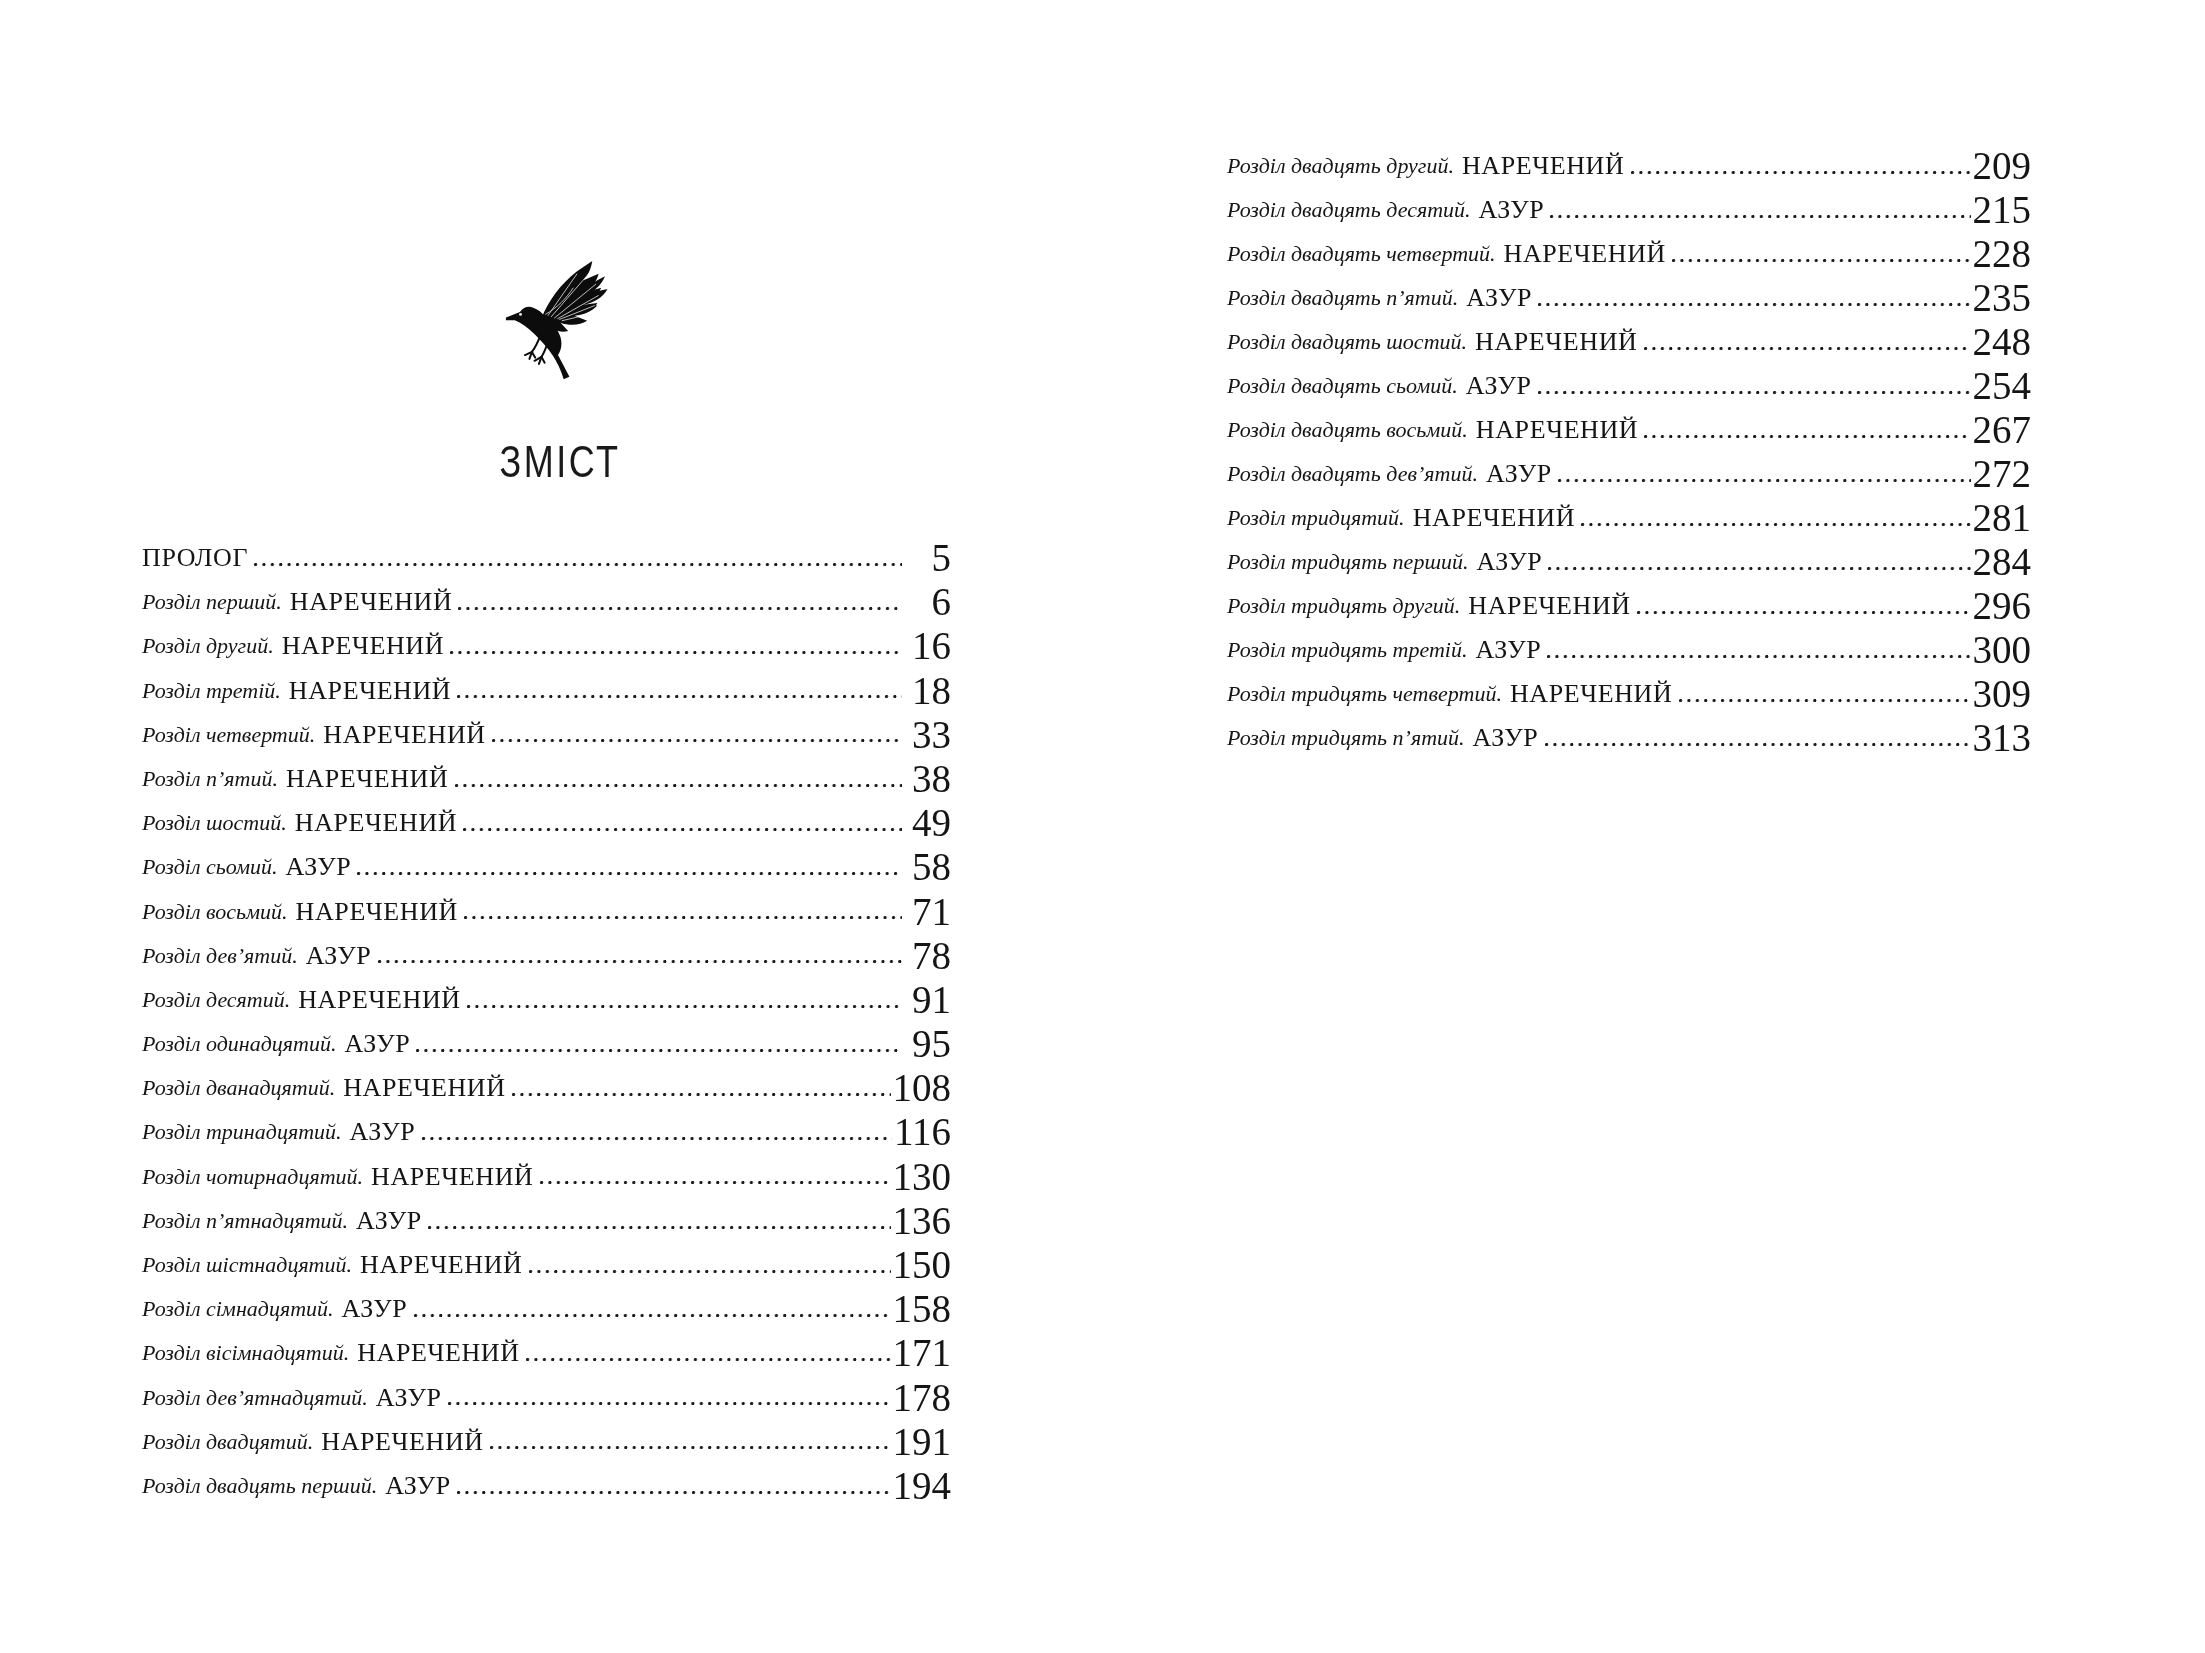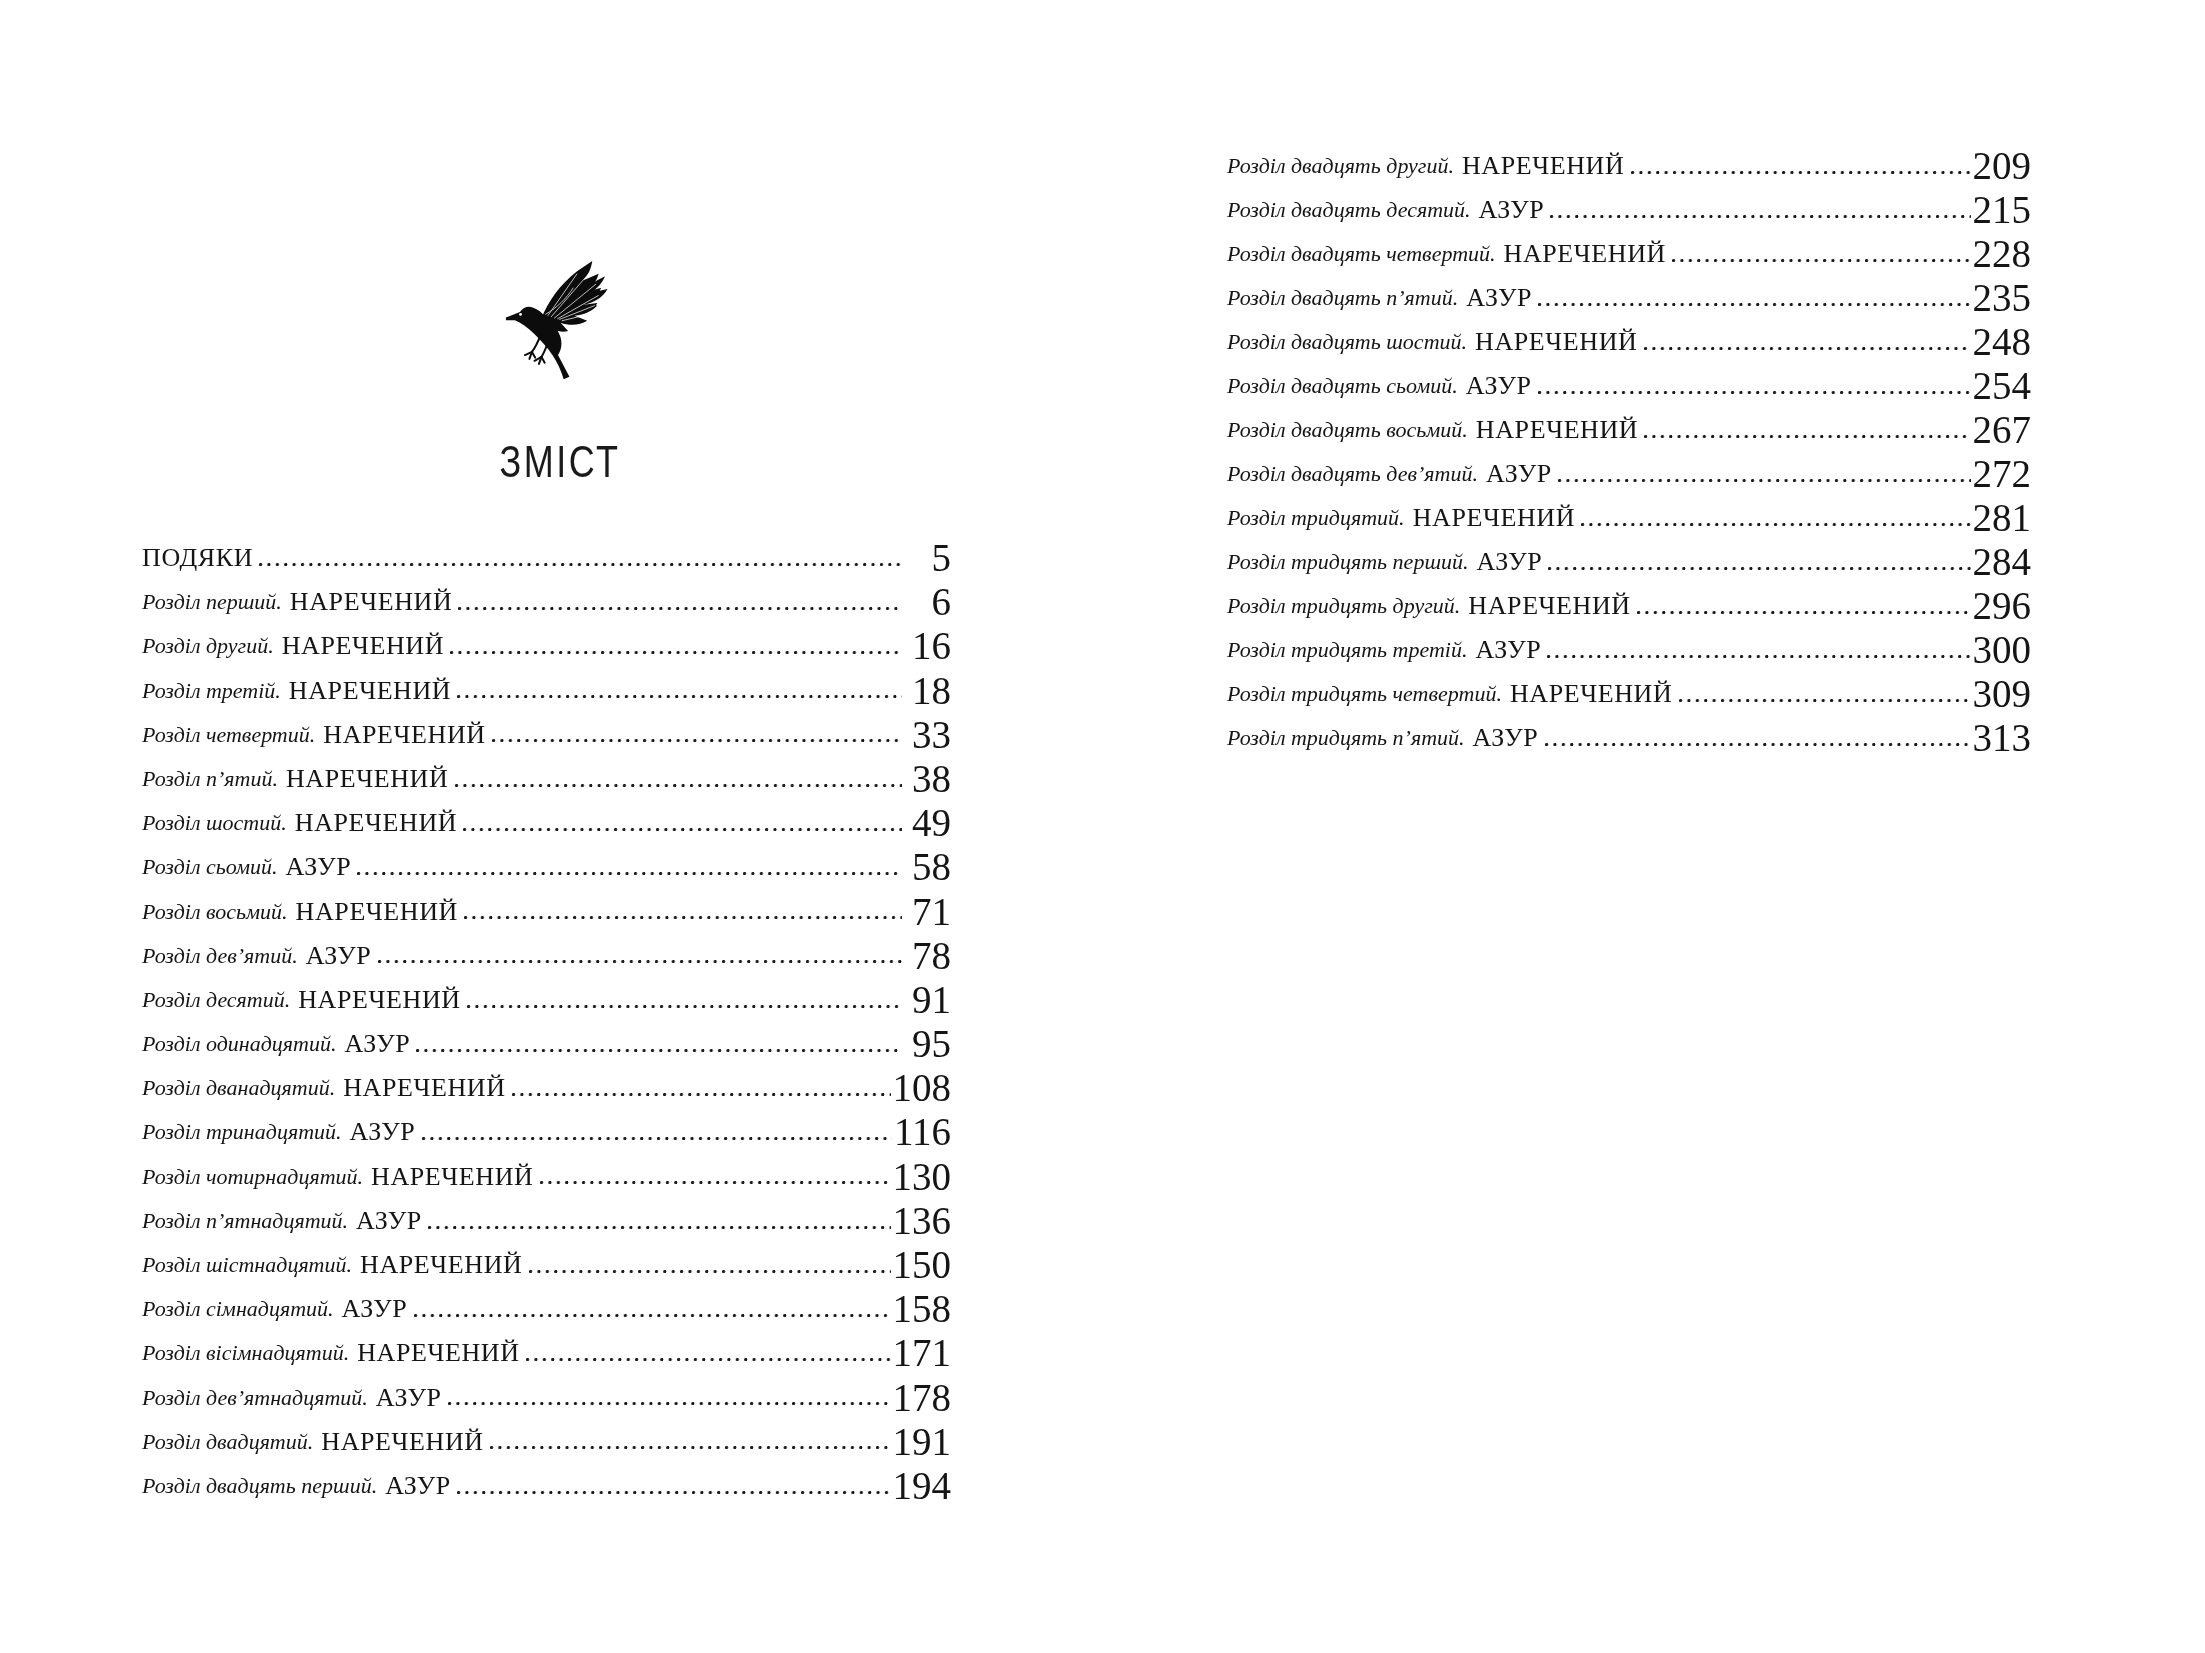--- a/index.html
+++ b/index.html
@@ -76,21 +76,21 @@
           <path d="M60 159 L65 168"></path>
       </g>
     </svg>
   </div>
 
   <h1 class="page-title">ЗМІСТ</h1>
 
   <div class="toc" id="toc-left">
       <div class="row">
 
-    <span class="caps">ПОДЯКИ</span>
+    <span class="caps">ПРОЛОГ</span>
     <span class="dots"></span>
     <span class="page-num">5</span>
   </div>
       <div class="row">
     <span class="prefix">Розділ перший.</span>
     <span class="caps">НАРЕЧЕНИЙ</span>
     <span class="dots"></span>
     <span class="page-num">6</span>
   </div>
       <div class="row">

